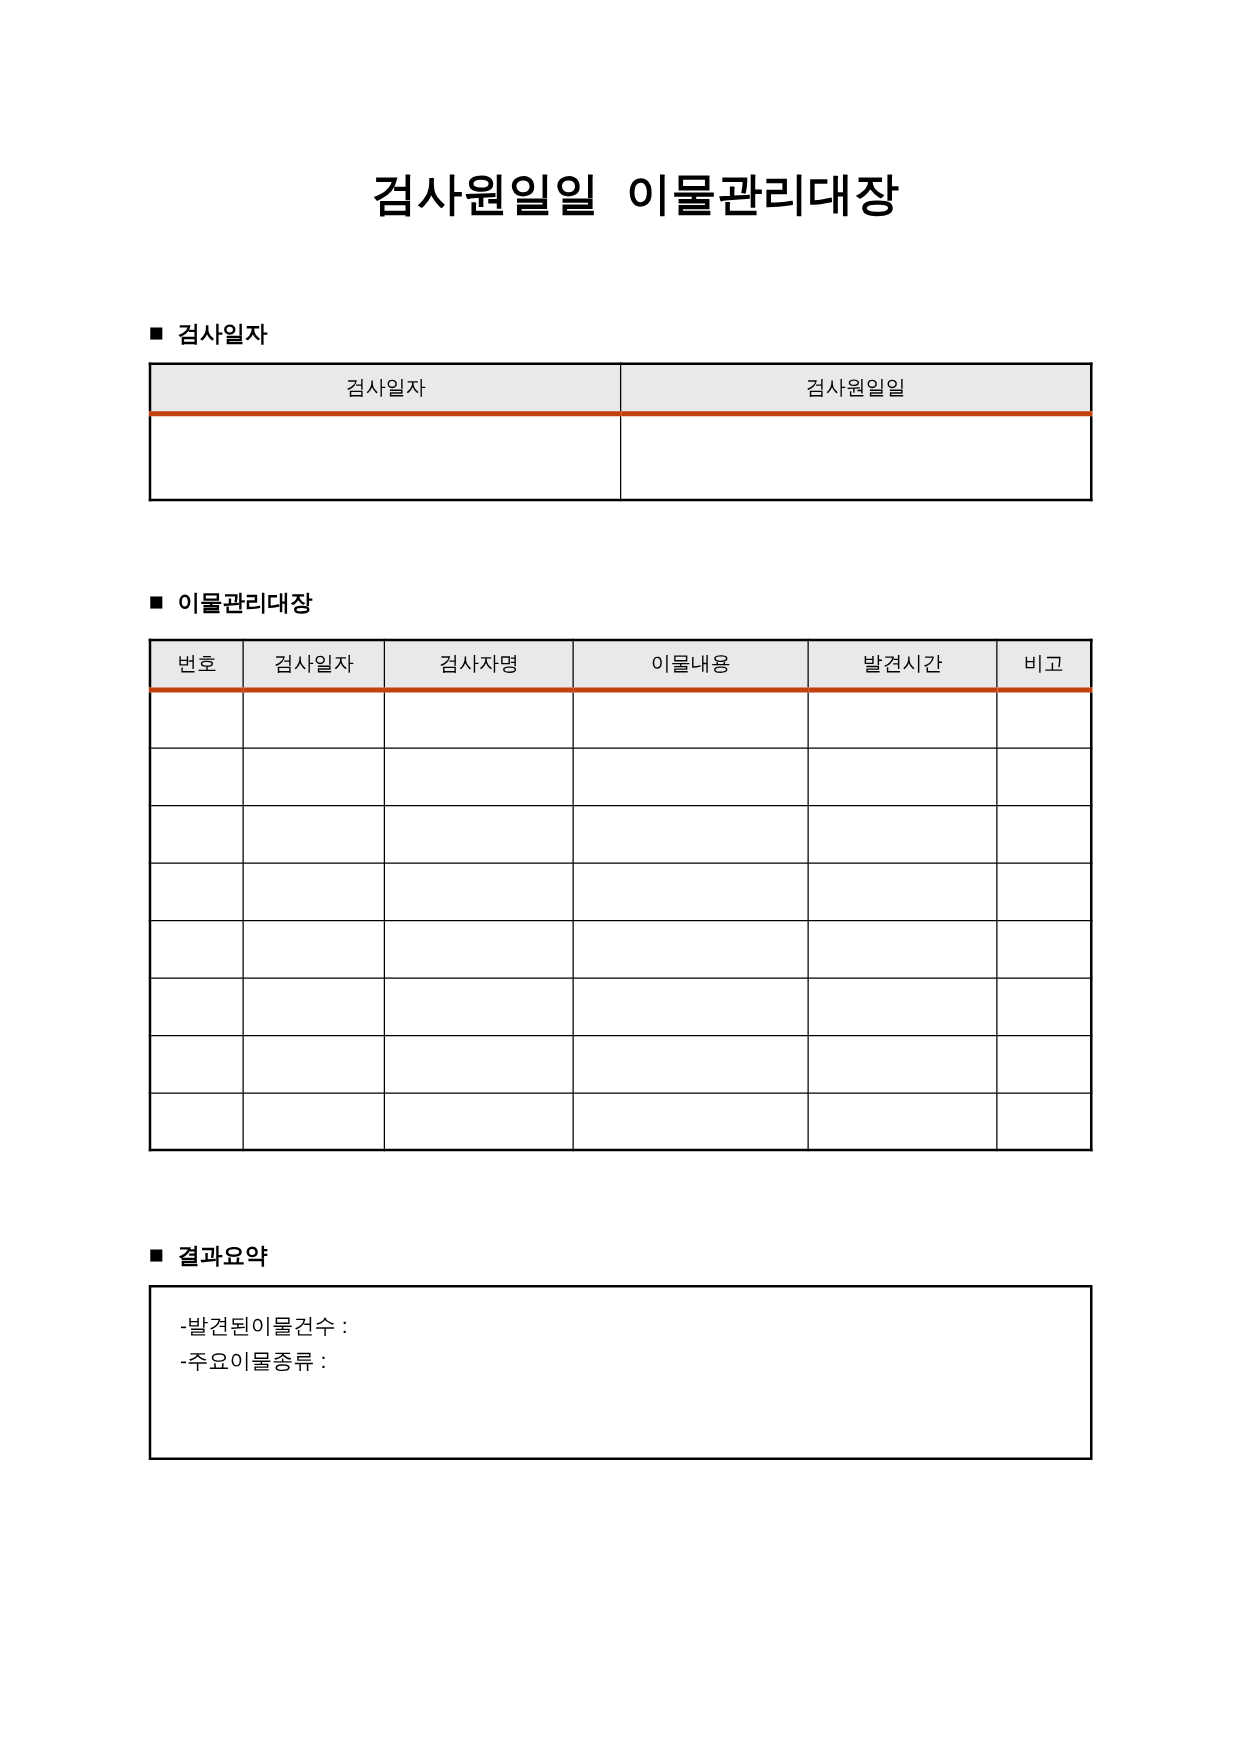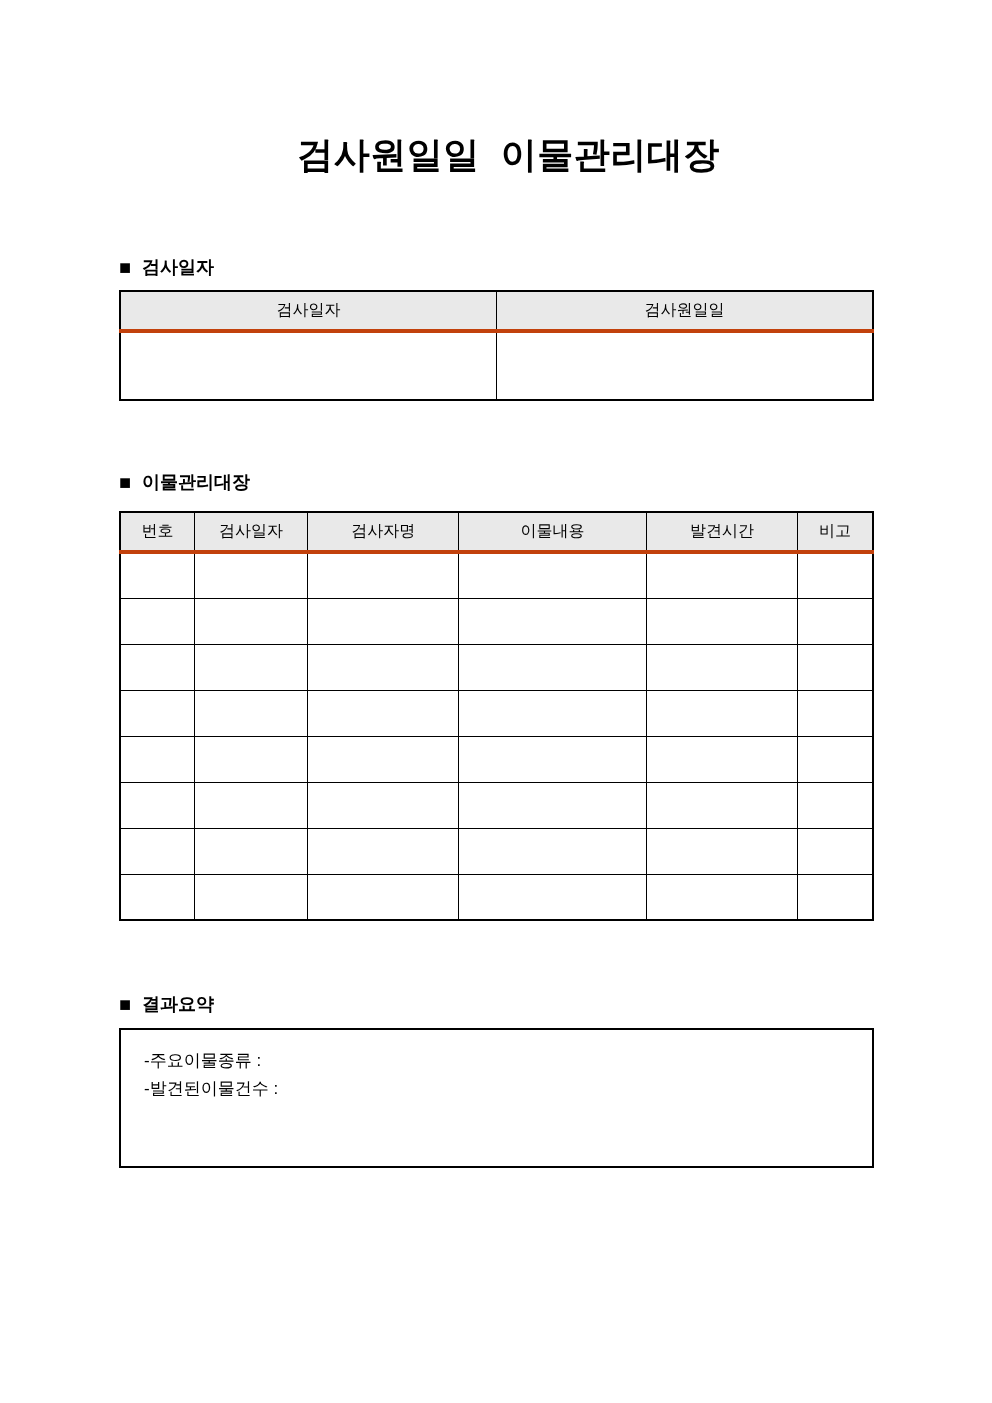--- a/index.html
+++ b/index.html
@@ -203,17 +203,17 @@
         </tr>
       </tbody>
   </table>
 
   <div class="section-heading sh-summary">
     <span class="bullet">■</span>
     <span>결과요약</span>
   </div>
 
   <div class="summary-box">
+    <div class="summary-line">-발견된이물건수 :</div>
     <div class="summary-line">-주요이물종류 :</div>
-    <div class="summary-line">-발견된이물건수 :</div>
   </div>
 
 </div>
 
 </body></html>

